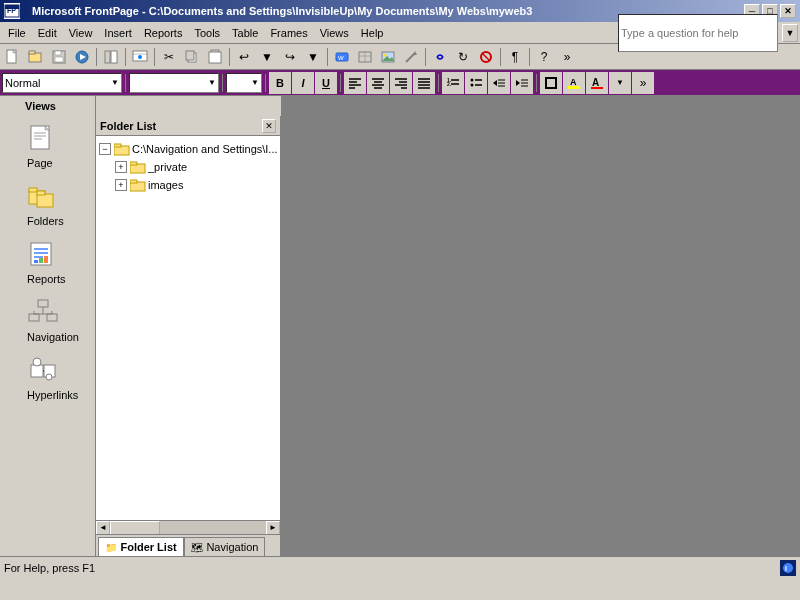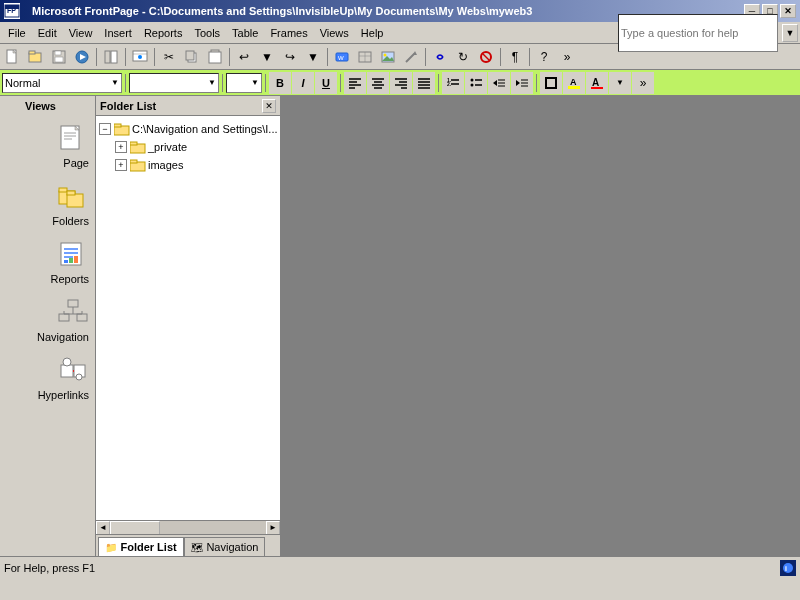--- a/index.html
+++ b/index.html
@@ -138,21 +138,21 @@
       align-items: center;
       font-size: 11px;
       padding: 0 2px;
     }
     .tb-dropdown-style { width: 120px; }
     .tb-dropdown-font { width: 90px; }
     .tb-dropdown-size { width: 36px; }
 
     
     .format-toolbar {
-      background: #bef264;
+      background: #701a75;
       height: 26px;
       display: flex;
       align-items: center;
       padding: 0 2px;
       border-bottom: 1px solid #808080;
       gap: 1px;
     }
     .fmt-btn {
       width: 22px;
       height: 22px;
@@ -189,21 +189,21 @@
       font-size: 11px;
       font-weight: bold;
       margin-bottom: 4px;
       align-self: flex-start;
       padding-left: 4px;
     }
     .view-item {
       width: 68px;
       display: flex;
       flex-direction: column;
-      align-items: flex-end;
+      align-items: flex-start;
       padding: 4px 2px;
       cursor: pointer;
       border: 1px solid transparent;
       gap: 2px;
     }
     .view-icon {
       width: 32px;
       height: 32px;
       display: flex;
       align-items: center;
@@ -214,20 +214,21 @@
       text-align: center;
     }
 
     
     #folder-panel {
       width: 185px;
       background: white;
       border-right: 1px solid #808080;
       display: flex;
       flex-direction: column;
+      margin-top: 20px;
     }
     #folder-panel-header {
       background: #d4d0c8;
       height: 20px;
       display: flex;
       align-items: center;
       justify-content: space-between;
       padding: 0 4px;
       border-bottom: 1px solid #808080;
     }

